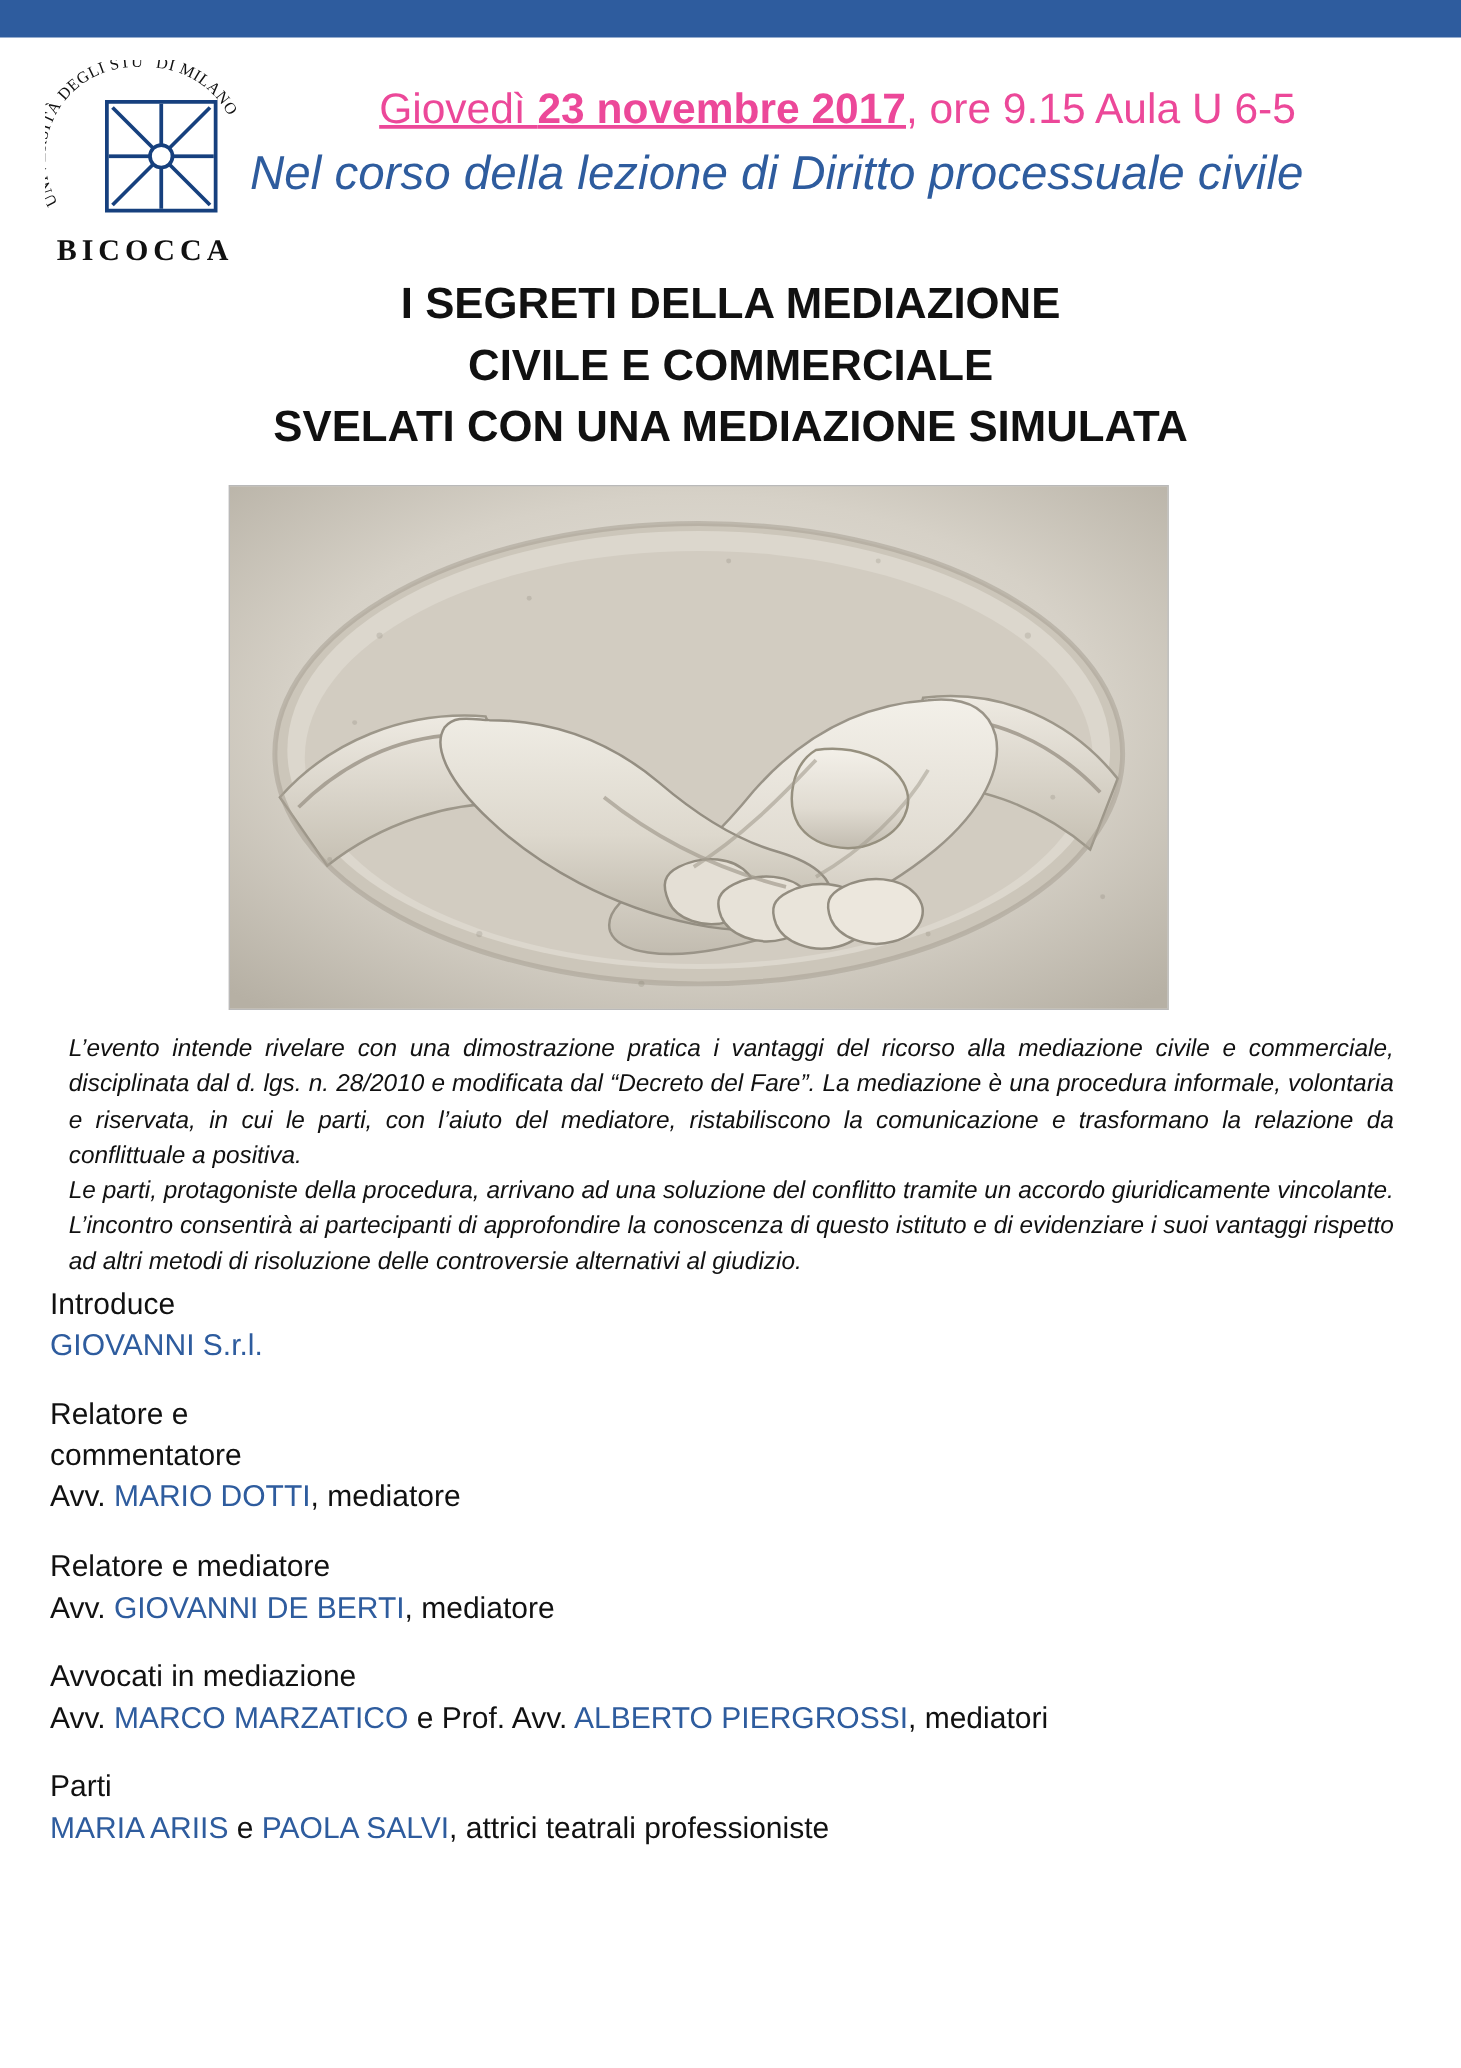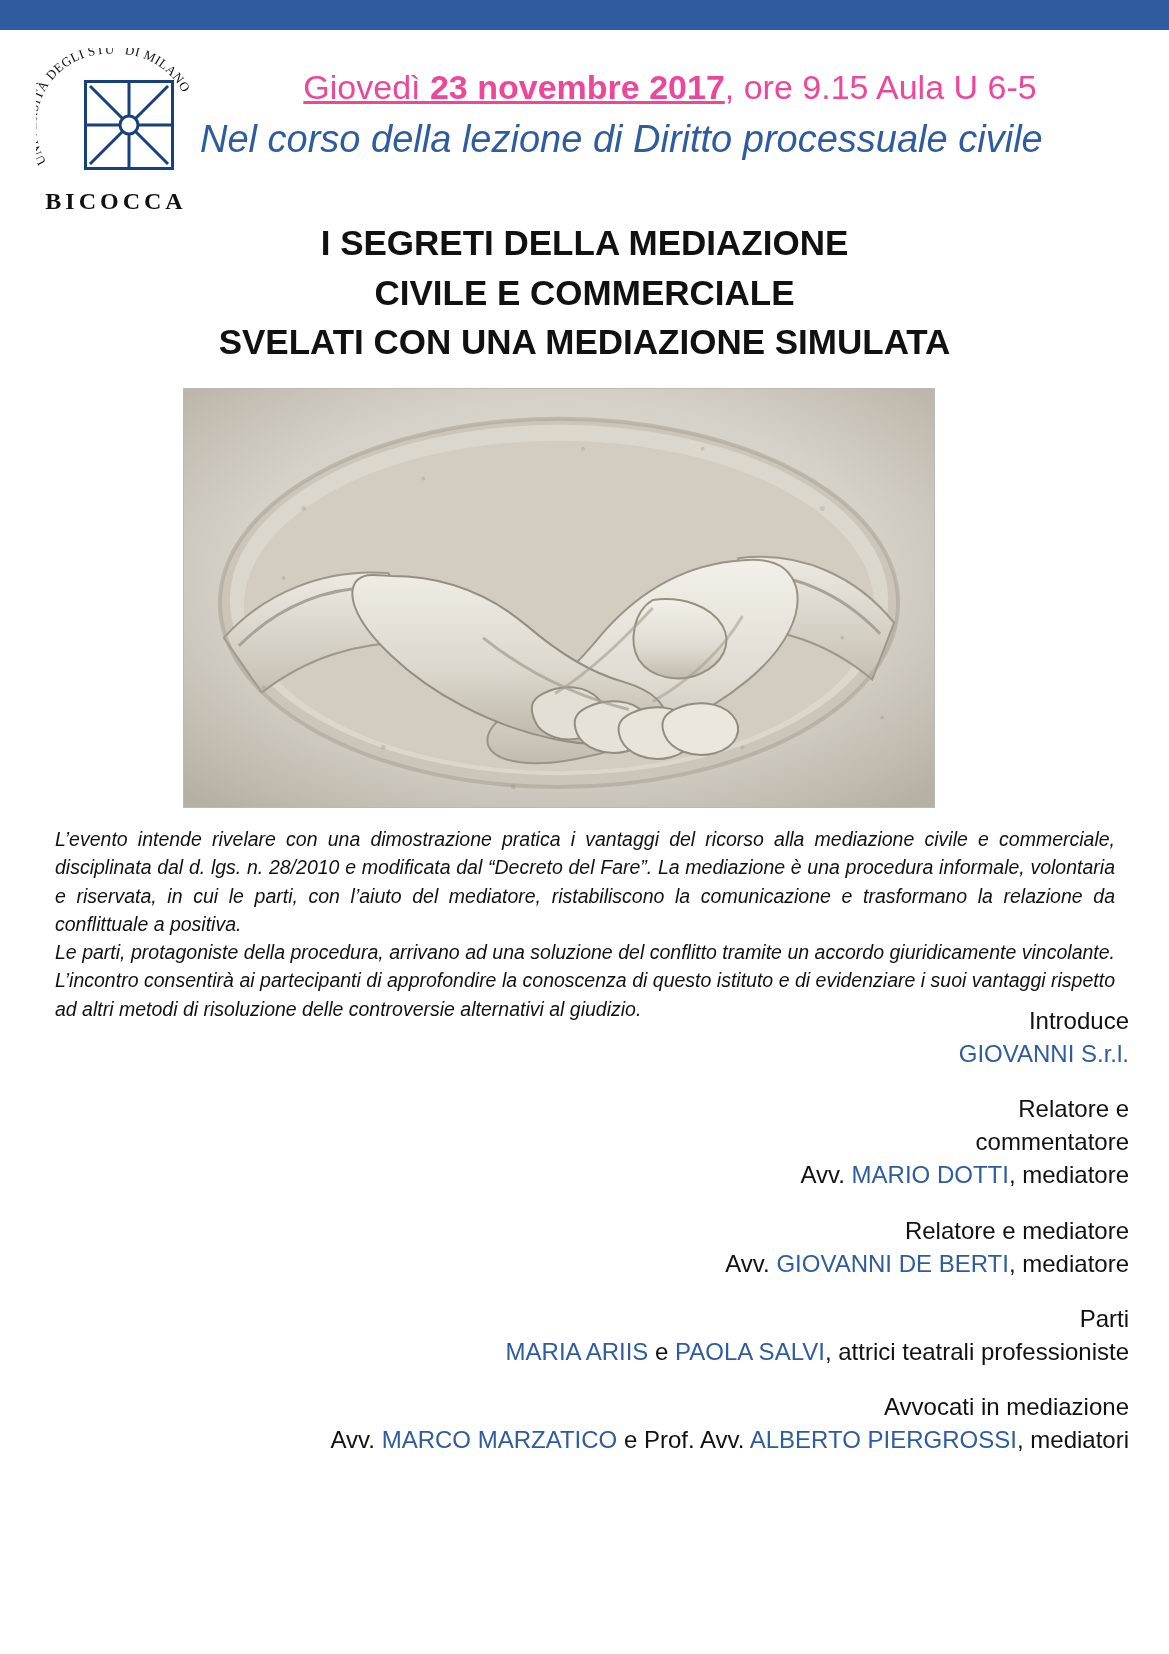--- a/index.html
+++ b/index.html
@@ -152,24 +152,24 @@
     line-height: 1.45;
     text-align: justify;
     color: #111111;
     font-style: italic;
   }
   .body-text p { margin: 0; }
 
   
   .credits {
     position: absolute;
-    top: 974px;
+    top: 997px;
     left: 40px;
     width: 1089px;
-    text-align: right;
+    text-align: left;
     font-size: 24px;
     line-height: 1.38;
     color: #111111;
   }
   .credits .group { margin-bottom: 22px; }
   .credits .group:last-child { margin-bottom: 0; }
   .blue { color: #2e5c9e; }
   .nowrap { white-space: nowrap; }
 </style>
 </head>
@@ -298,23 +298,23 @@
       <div>commentatore</div>
       <div class="nowrap"><span>Avv. </span><span class="blue">MARIO DOTTI</span><span>, mediatore</span></div>
     </div>
 
     <div class="group">
       <div>Relatore e mediatore</div>
       <div class="nowrap"><span>Avv. </span><span class="blue">GIOVANNI DE BERTI</span><span>, mediatore</span></div>
     </div>
 
     <div class="group">
+      <div>Avvocati in mediazione</div>
+      <div class="nowrap"><span>Avv. </span><span class="blue">MARCO MARZATICO</span><span> e Prof. Avv. </span><span class="blue">ALBERTO PIERGROSSI</span><span>, mediatori</span></div>
+    </div>
+
+    <div class="group">
       <div>Parti</div>
       <div class="nowrap"><span class="blue">MARIA ARIIS</span><span> e </span><span class="blue">PAOLA SALVI</span><span>, attrici teatrali professioniste</span></div>
     </div>
 
-    <div class="group">
-      <div>Avvocati in mediazione</div>
-      <div class="nowrap"><span>Avv. </span><span class="blue">MARCO MARZATICO</span><span> e Prof. Avv. </span><span class="blue">ALBERTO PIERGROSSI</span><span>, mediatori</span></div>
-    </div>
-
   </div>
 </div>
 
 </body></html>

